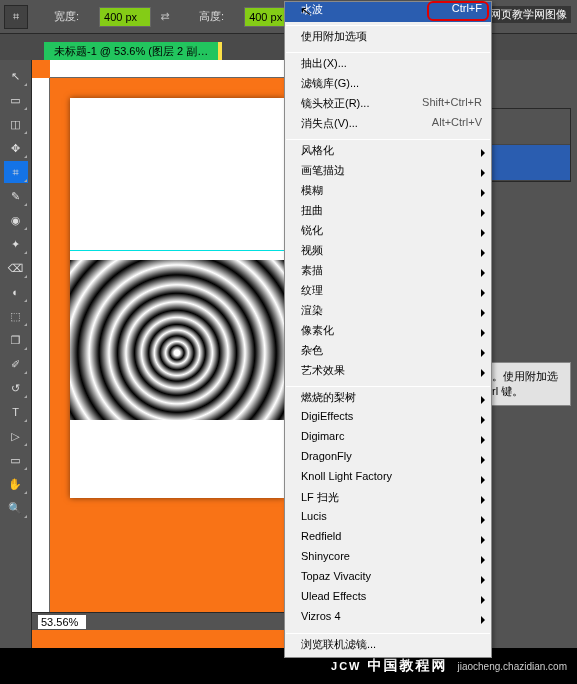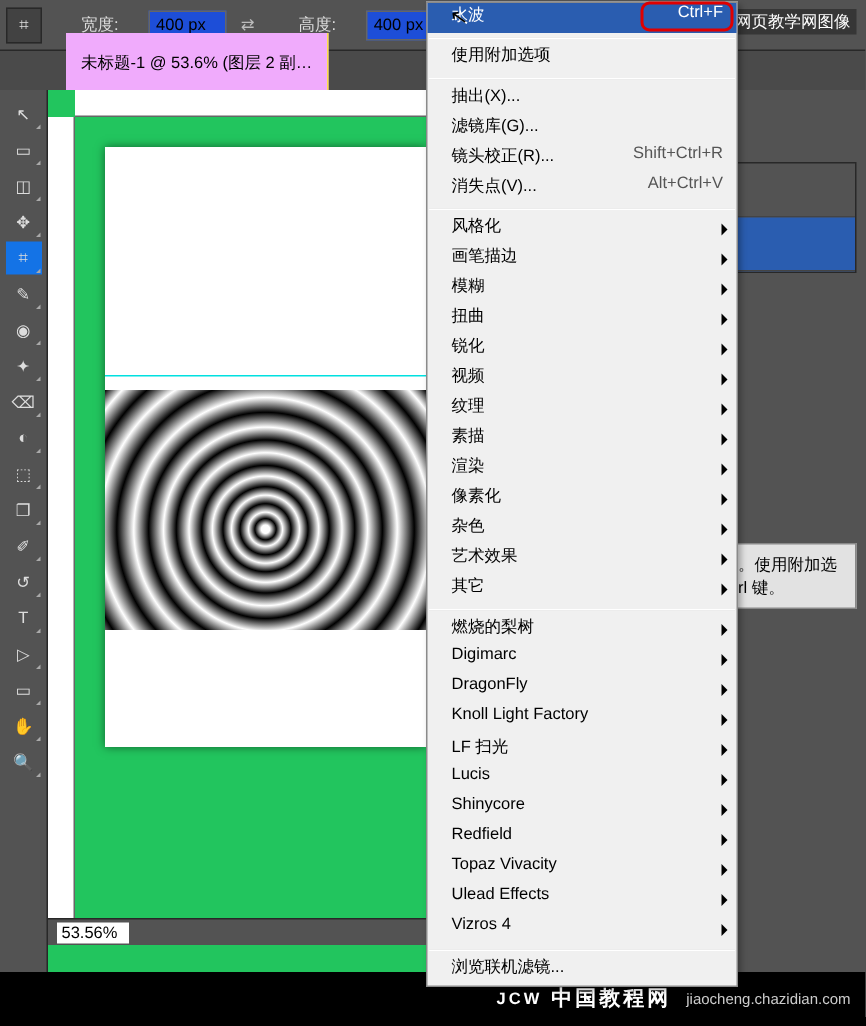--- a/index.html
+++ b/index.html
@@ -1,30 +1,30 @@
 <!DOCTYPE html>
 <html><head>
 <meta charset="utf-8">
 <style>
 * { margin: 0; padding: 0; box-sizing: border-box; font-family: "Microsoft YaHei", SimSun, sans-serif; font-size: 11px; }
 body { background: #535353; width: 577px; height: 684px; position: relative; overflow: hidden; }
 .topbar { background: #535353; height: 34px; display: flex; align-items: center; padding: 0 4px; color: #e0e0e0; border-bottom: 1px solid #282828; }
 .topicon { width: 24px; height: 24px; background: #424242; border: 1px solid #282828; margin-right: 6px; display: flex; align-items: center; justify-content: center; }
 .lbl { margin: 0 20px; color: #ddd; }
-.numinput { width: 52px; height: 20px; background: #1d4ed8; border: 1px solid #666; color: #000; padding: 0 4px; display: flex; align-items: center; }
+.numinput { width: 52px; height: 20px; background: #84cc16; border: 1px solid #666; color: #000; padding: 0 4px; display: flex; align-items: center; }
 .linkicon { width: 20px; height: 20px; margin: 0 4px; color: #bbb; display: flex; align-items: center; justify-content: center; }
 .tabbar { background: #4a4a4a; height: 26px; display: flex; align-items: flex-end; padding-left: 44px; }
-.doctab { background: #f0abfc; height: 38px; padding: 0 10px; color: #000; display: flex; align-items: center; border-right: 1px solid #fde047; }
+.doctab { background: #22c55e; height: 18px; padding: 0 10px; color: #000; display: flex; align-items: center; border-right: 4px solid #fde047; }
 .workarea { position: absolute; top: 60px; left: 0; right: 0; bottom: 36px; display: flex; }
 .toolbox { width: 32px; background: #535353; border-right: 1px solid #282828; display: flex; flex-direction: column; align-items: center; padding-top: 4px; }
 .tbgroup { display: flex; flex-direction: column; }
 .tool { width: 24px; height: 22px; margin: 1px 0; display: flex; align-items: center; justify-content: center; color: #ddd; cursor: pointer; position: relative; }
 .tool.sel { background: #1473e6; }
 .tool .tri { position: absolute; right: 1px; bottom: 1px; width: 0; height: 0; border-left: 3px solid transparent; border-bottom: 3px solid #aaa; }
-.canvaszone { flex: 1; background: #22c55e; position: relative; overflow: hidden; }
+.canvaszone { flex: 1; background: #f97316; position: relative; overflow: hidden; }
 .hruler { height: 18px; background: #fff; border-bottom: 1px solid #666; margin-left: 18px; }
 .below { display: flex; height: calc(100% - 36px); }
 .vruler { width: 18px; background: #fff; border-right: 1px solid #666; }
 .cbody { flex: 1; position: relative; }
 .artboard { position: absolute; top: 20px; left: 20px; width: 214px; height: 400px; background: #fff; box-shadow: 0 0 6px rgba(0,0,0,.5); }
 .guide { position: absolute; top: 172px; left: 20px; width: 214px; height: 1px; background: #00e0e0; }
 .ripple { position: absolute; top: 182px; left: 20px; width: 214px; height: 160px; background: radial-gradient(circle at 50% 58%, #fff 2%, #000 5%, #fff 8%, #000 12%, #fff 16%, #000 20%, #fff 25%, #000 30%, #fff 36%, #000 42%, #fff 48%, #000 55%, #fff 62%, #000 70%, #fff 78%, #000 86%, #fff 94%, #000 100%); }
 .zoombar { position: absolute; bottom: 18px; left: 0; right: 0; height: 18px; background: #535353; color: #ddd; display: flex; align-items: center; padding: 0 6px; border-top: 1px solid #282828; }
 .zoomfield { width: 48px; height: 14px; background: #fff; color: #000; padding: 0 3px; display: flex; align-items: center; }
 .panels { width: 220px; background: #535353; border-left: 1px solid #282828; padding: 6px; color: #ddd; }
@@ -179,80 +179,80 @@
       </div>
       <div class="mi">
         <span>锐化</span>
         <div class="sub"></div>
       </div>
       <div class="mi">
         <span>视频</span>
         <div class="sub"></div>
       </div>
       <div class="mi">
+        <span>素描</span>
+        <div class="sub"></div>
+      </div>
+      <div class="mi">
         <span>纹理</span>
         <div class="sub"></div>
       </div>
       <div class="mi">
-        <span>素描</span>
-        <div class="sub"></div>
-      </div>
-      <div class="mi">
         <span>渲染</span>
         <div class="sub"></div>
       </div>
       <div class="mi">
         <span>像素化</span>
         <div class="sub"></div>
       </div>
       <div class="mi">
         <span>杂色</span>
         <div class="sub"></div>
       </div>
       <div class="mi">
         <span>艺术效果</span>
         <div class="sub"></div>
       </div>
-      <div class="mi">
-        <span>其它</span>
-        <div class="sub"></div>
-      </div>
     </div>
   <div class="sep"></div>
   <div id="mg3">
       <div class="mi">
         <span>燃烧的梨树</span>
         <div class="sub"></div>
       </div>
       <div class="mi">
+        <span>DigiEffects</span>
+        <div class="sub"></div>
+      </div>
+      <div class="mi">
         <span>Digimarc</span>
         <div class="sub"></div>
       </div>
       <div class="mi">
         <span>DragonFly</span>
         <div class="sub"></div>
       </div>
       <div class="mi">
         <span>Knoll Light Factory</span>
         <div class="sub"></div>
       </div>
       <div class="mi">
         <span>LF 扫光</span>
         <div class="sub"></div>
       </div>
       <div class="mi">
         <span>Lucis</span>
         <div class="sub"></div>
       </div>
       <div class="mi">
+        <span>Redfield</span>
+        <div class="sub"></div>
+      </div>
+      <div class="mi">
         <span>Shinycore</span>
-        <div class="sub"></div>
-      </div>
-      <div class="mi">
-        <span>Redfield</span>
         <div class="sub"></div>
       </div>
       <div class="mi">
         <span>Topaz Vivacity</span>
         <div class="sub"></div>
       </div>
       <div class="mi">
         <span>Ulead Effects</span>
         <div class="sub"></div>
       </div>

